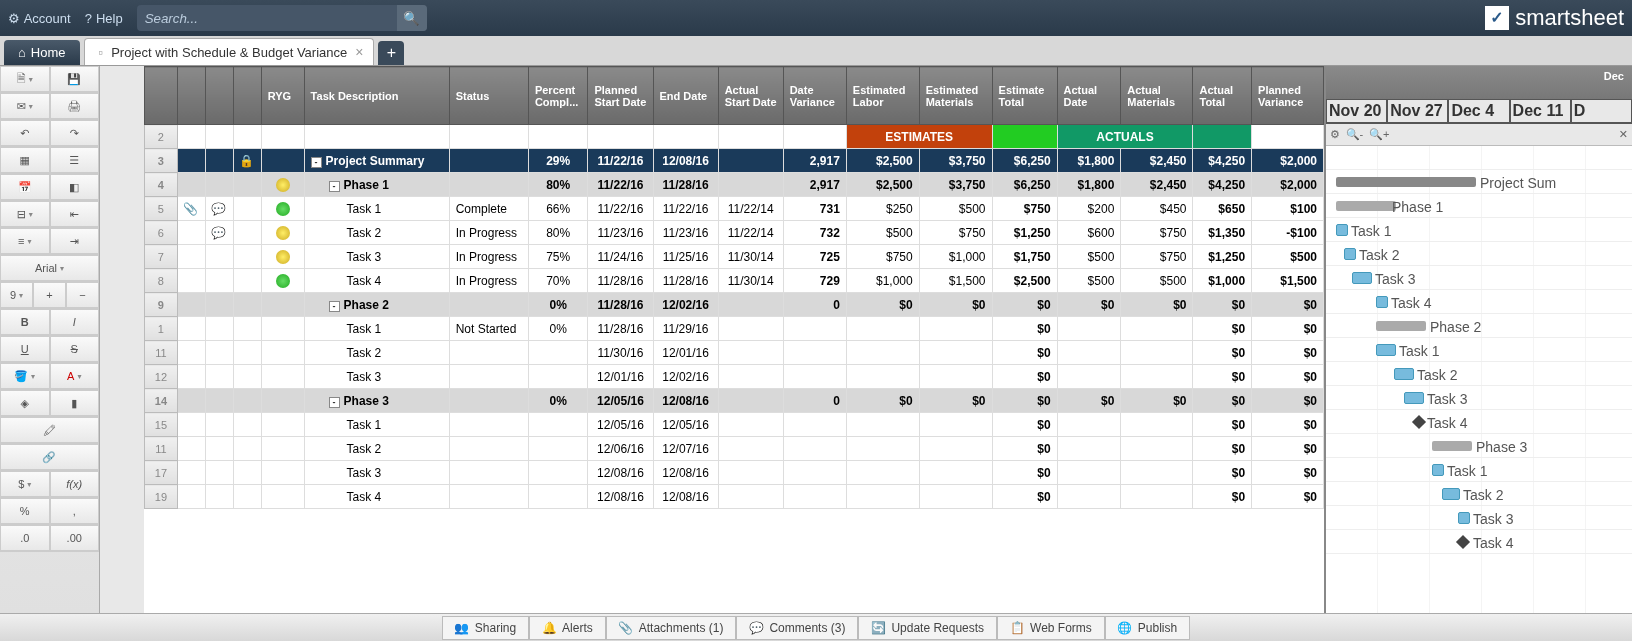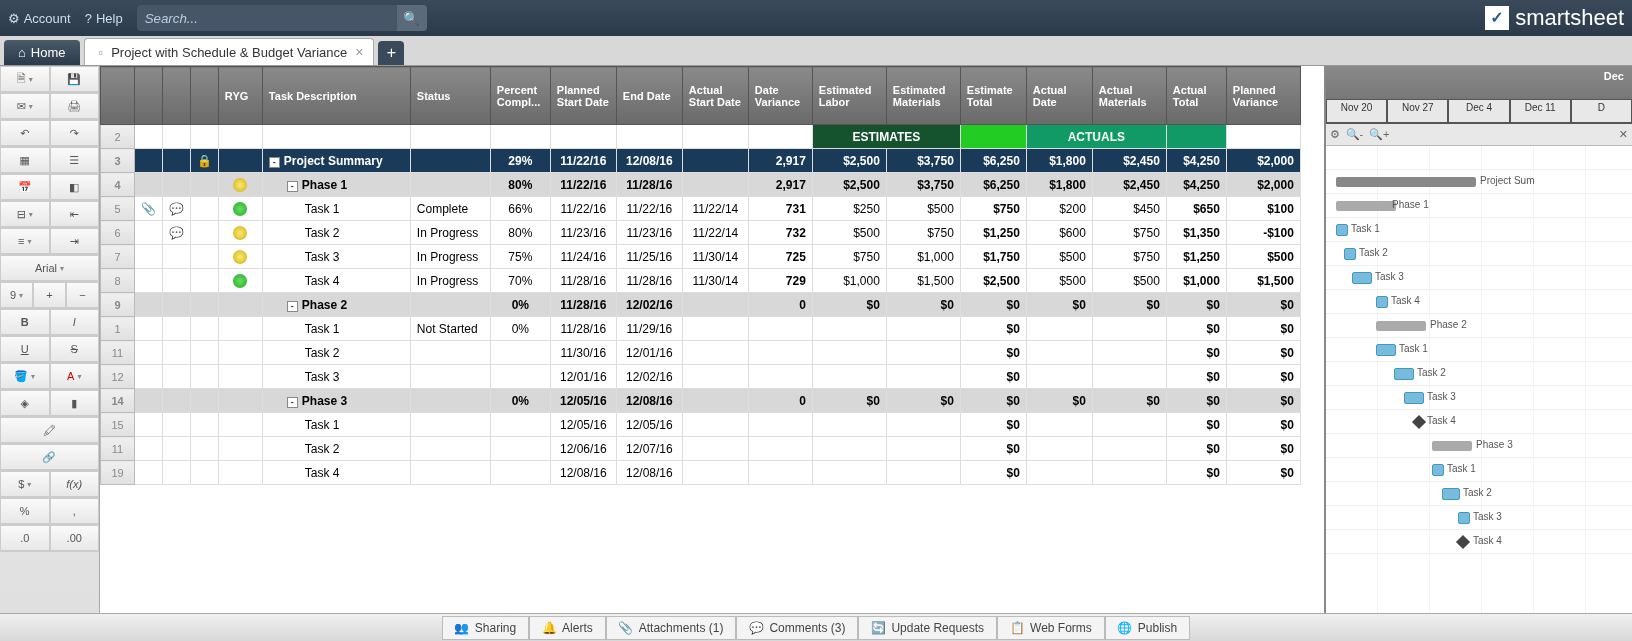--- a/index.html
+++ b/index.html
@@ -29,54 +29,54 @@
 
 
 .lefttools { width:100px; background:linear-gradient(#f0f0f0,#e0e0e0); border-right:1px solid #aaa; display:flex; flex-direction:column; }
 .tool-row { display:flex; border-bottom:1px solid #ccc; }
 .tool-btn { flex:1; height:26px; border:1px solid #ccc; background:linear-gradient(#fafafa,#e8e8e8); display:flex; align-items:center; justify-content:center; cursor:pointer; font-size:11px; color:#555; }
 .font-sel { font-size:11px; text-align:center; padding:4px; }
 .dropdown-caret::after { content:"▾"; font-size:8px; margin-left:3px; color:#888; }
 
 
 .gridwrap { flex:1; display:flex; overflow:hidden; }
-.sheet { flex:1; overflow:auto; background:#fff; position:relative; }
+.sheet { flex:1; overflow:auto; background:#fff; position:relative;margin-left:44px; }
 table.grid { border-collapse:collapse; table-layout:fixed; font-size:12px; }
 .grid th { background:linear-gradient(#8a8a8a,#6a6a6a); color:#fff; font-weight:bold; text-align:left; padding:4px 6px; border:1px solid #555; font-size:11px; height:58px; vertical-align:middle; position:sticky; top:0; }
 .grid th.thin { width:20px; padding:2px; text-align:center; }
 .grid td { border:1px solid #ddd; padding:3px 6px; height:24px; white-space:nowrap; }
 .grid td.rownum { background:linear-gradient(#f0f0f0,#e0e0e0); text-align:center; color:#888; font-size:11px; border:1px solid #bbb; width:34px; }
 .grid td.thin { width:20px; text-align:center; }
 .ryg-dot { width:14px; height:14px; border-radius:50%; display:inline-block; vertical-align:middle; }
 .ryg-green { background:radial-gradient(#6d6,#2a2); }
 .ryg-yellow { background:radial-gradient(#fe6,#ca2); }
 .bold { font-weight:bold; }
 .right { text-align:right; }
 .center { text-align:center; }
 tr.summary td { background:#1a3a5a; color:#fff; font-weight:bold; }
 tr.phase td { background:#d8d8d8; font-weight:bold; }
-tr.estrow td.esthead { background:#14532d; color:#fff; font-weight:bold; text-align:center; }
+tr.estrow td.esthead { background:#c2410c; color:#fff; font-weight:bold; text-align:center; }
 tr.estrow td.acthead { background:#196; color:#fff; font-weight:bold; text-align:center; }
 .expand { display:inline-block; width:11px; height:11px; border:1px solid #888; background:#fff; text-align:center; line-height:9px; font-size:9px; margin-right:4px; color:#333; }
 
 
 .gantt { width:308px; background:#fff; border-left:2px solid #888; display:flex; flex-direction:column; }
 .gantt-head { background:linear-gradient(#8a8a8a,#6a6a6a); color:#fff; height:58px; display:flex; flex-direction:column; border-bottom:1px solid #555; }
 .gantt-month { flex:1; text-align:right; padding:4px 8px; font-size:11px; font-weight:bold; }
 .gantt-weeks { display:flex; flex:1; }
-.gantt-weeks div { flex:1; border:1px solid #555; text-align:center; font-size:10px; padding:2px; background:#e8e8e8; color:#333; }
+.gantt-weeks div { flex:1; border:1px solid #555; font-size:16px; padding:2px; background:#e8e8e8; color:#333;font-weight:bold; }
 .gantt-tools { height:22px; background:#e8e8e8; display:flex; align-items:center; padding:0 4px; gap:6px; border-bottom:1px solid #bbb; }
 .gantt-tools span { font-size:11px; color:#666; cursor:pointer; }
 .gantt-body { flex:1; position:relative; background:repeating-linear-gradient(90deg,#fff 0,#fff 51px,#f4f4f4 51px,#f4f4f4 52px); }
 .gantt-row { height:24px; position:relative; border-bottom:1px solid #eee; }
 .gbar { position:absolute; height:14px; top:5px; border-radius:2px; }
 .gbar-sum { background:#888; height:10px; top:7px; }
 .gbar-phase { background:#aaa; height:10px; top:7px; }
 .gbar-task { background:#7bd; border:1px solid #49b; height:12px; top:6px; }
-.glabel { position:absolute; font-size:10px; color:#555; top:5px; white-space:nowrap; }
+.glabel { position:absolute; font-size:14px; color:#555; top:5px; white-space:nowrap; }
 .gmilestone { position:absolute; width:10px; height:10px; background:#444; transform:rotate(45deg); top:7px; }
 
 
 .bottombar { height:28px; background:linear-gradient(#f0f0f0,#d8d8d8); border-top:1px solid #aaa; display:flex; align-items:center; justify-content:center; gap:0; }
 .bottombar .btab { padding:4px 12px; border:1px solid #bbb; background:#f4f4f4; font-size:12px; color:#444; display:flex; align-items:center; gap:5px; cursor:pointer; }
 </style>
 </head>
 <body>
 
 <div class="topbar">
@@ -509,20 +509,41 @@
               <td class="right bold"></td>
               <td class="right"></td>
               <td class="right"></td>
               <td class="right bold">$0</td>
               <td class="right"></td>
               <td class="right"></td>
               <td class="right bold">$0</td>
               <td class="right bold">$0</td>
             </tr>
             <tr class="">
+              <td class="rownum">17</td>
+              <td class="thin"></td>
+              <td class="thin"></td>
+              <td class="thin"></td>
+              <td class="thin"></td>
+              <td style="padding-left:42px">Task 3</td>
+              <td></td>
+              <td class="center"></td>
+              <td class="center">12/08/16</td>
+              <td class="center">12/08/16</td>
+              <td class="center"></td>
+              <td class="right bold"></td>
+              <td class="right"></td>
+              <td class="right"></td>
+              <td class="right bold">$0</td>
+              <td class="right"></td>
+              <td class="right"></td>
+              <td class="right bold">$0</td>
+              <td class="right bold">$0</td>
+            </tr>
+            <tr class="">
               <td class="rownum">19</td>
               <td class="thin"></td>
               <td class="thin"></td>
               <td class="thin"></td>
               <td class="thin"></td>
               <td style="padding-left:42px">Task 4</td>
               <td></td>
               <td class="center"></td>
               <td class="center">12/08/16</td>
               <td class="center">12/08/16</td>

